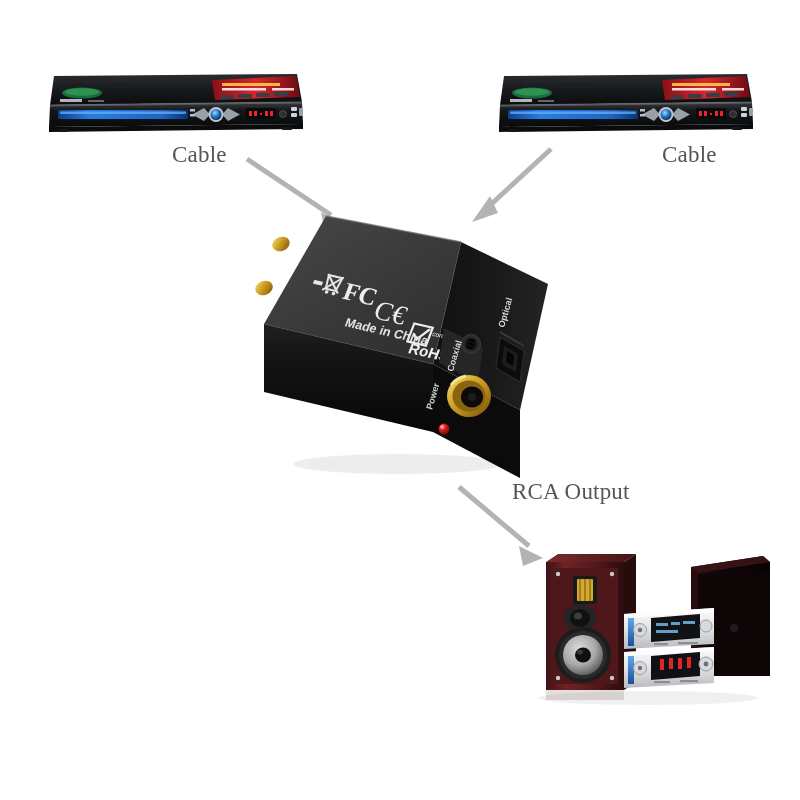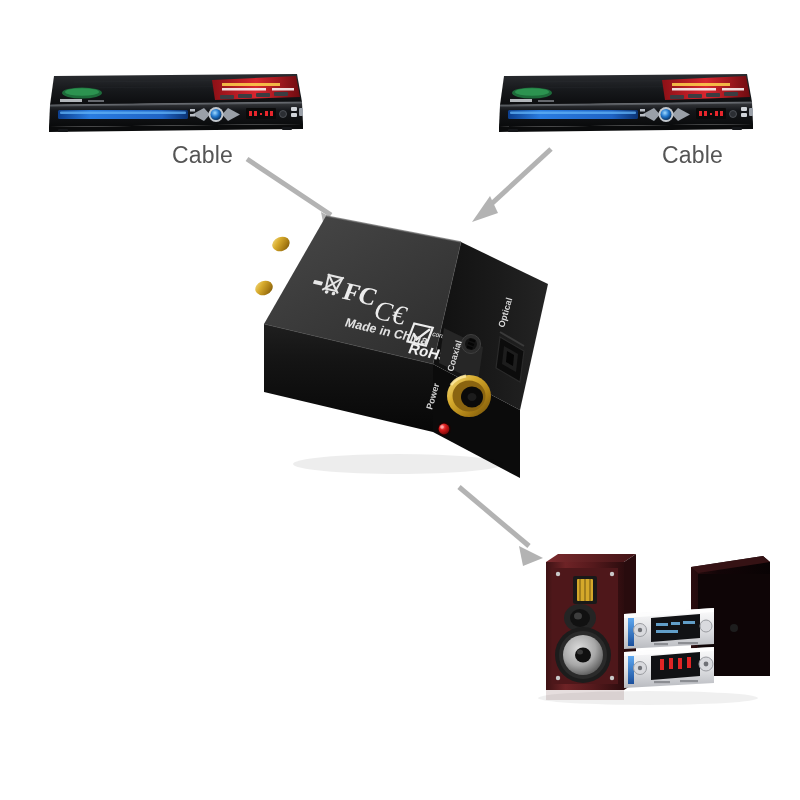--- a/index.html
+++ b/index.html
@@ -19,21 +19,21 @@
     left: 0; top: 0;
     width: 800px; height: 800px;
     background: #ffffff;
   }
 
   
   .label {
     position: absolute;
     color: #555555;
     font-size: 23px;
-    font-family: Liberation Sans, sans-serif;
+    font-family: Liberation Serif, serif;
     letter-spacing: 0.2px;
     white-space: nowrap;
   }
   #label-cable-left  { left: 172px; top: 142px; }
   #label-cable-right { left: 662px; top: 142px; }
   #label-rca-output  { left: 512px; top: 479px; }
 
   
   .dvd {
     position: absolute;
@@ -460,14 +460,15 @@
 
       <ellipse cx="120" cy="150" rx="110" ry="7" fill="#000000" opacity="0.06"></ellipse>
       <path d="M18,142 L96,142 L96,152 L18,152 Z" fill="#5a1f22" opacity="0.15"></path>
     </svg>
   </div>
 
   <div class="label" id="label-cable-left">Cable</div>
 
   <div class="label" id="label-cable-right">Cable</div>
 
+  <div class="label" id="label-rca-output">RCA Output</div>
 
 </div>
 
 </body></html>

